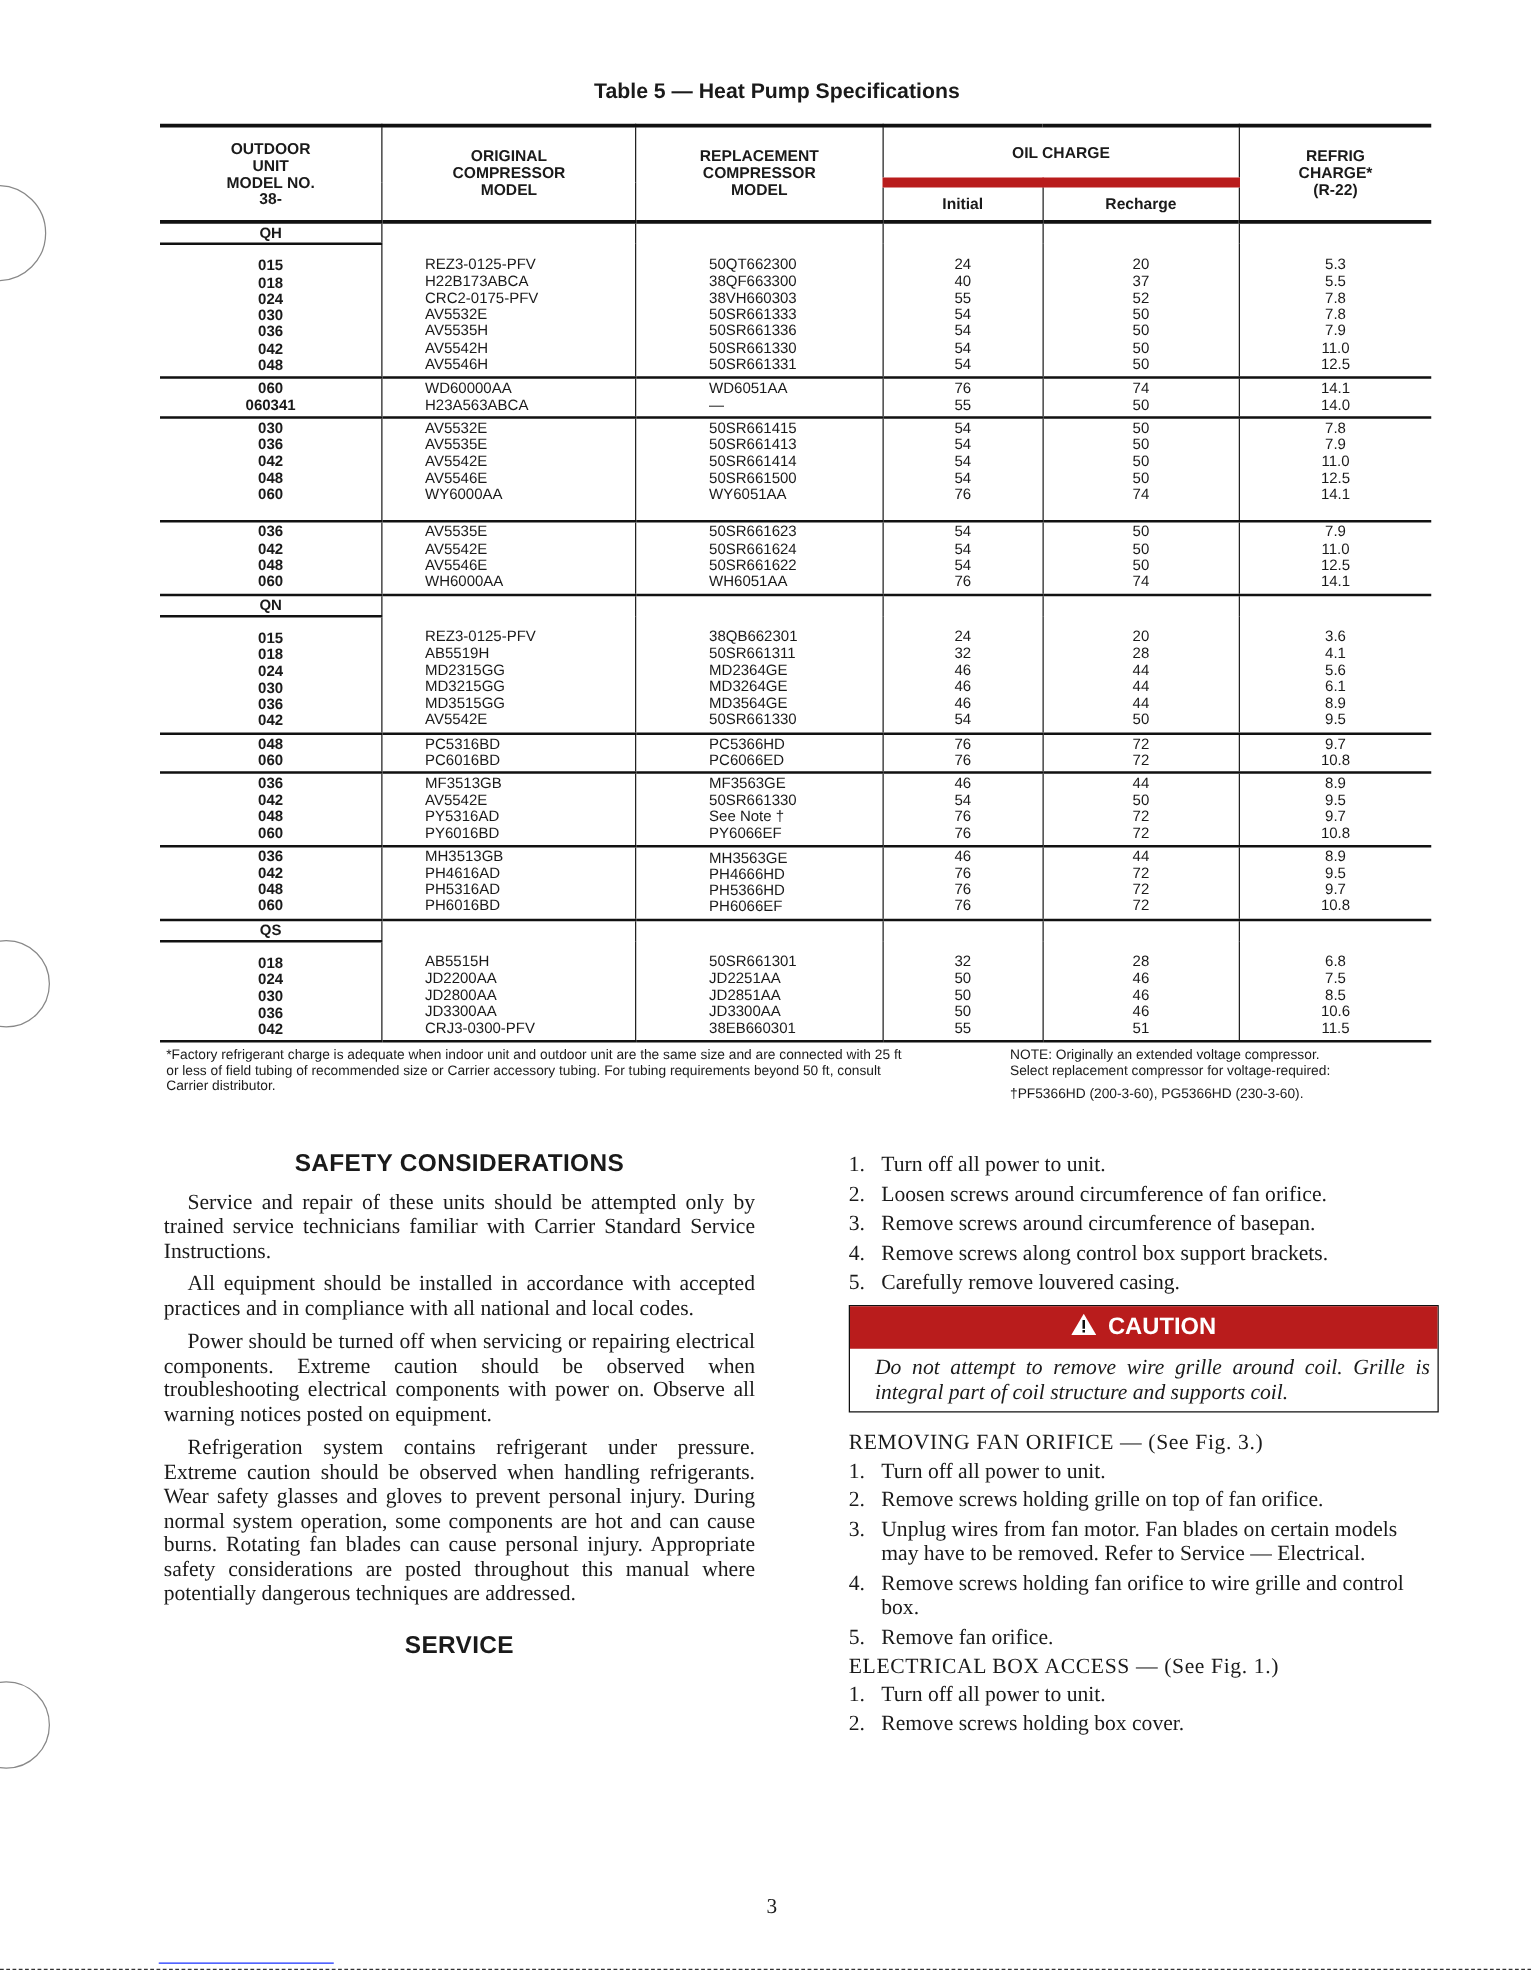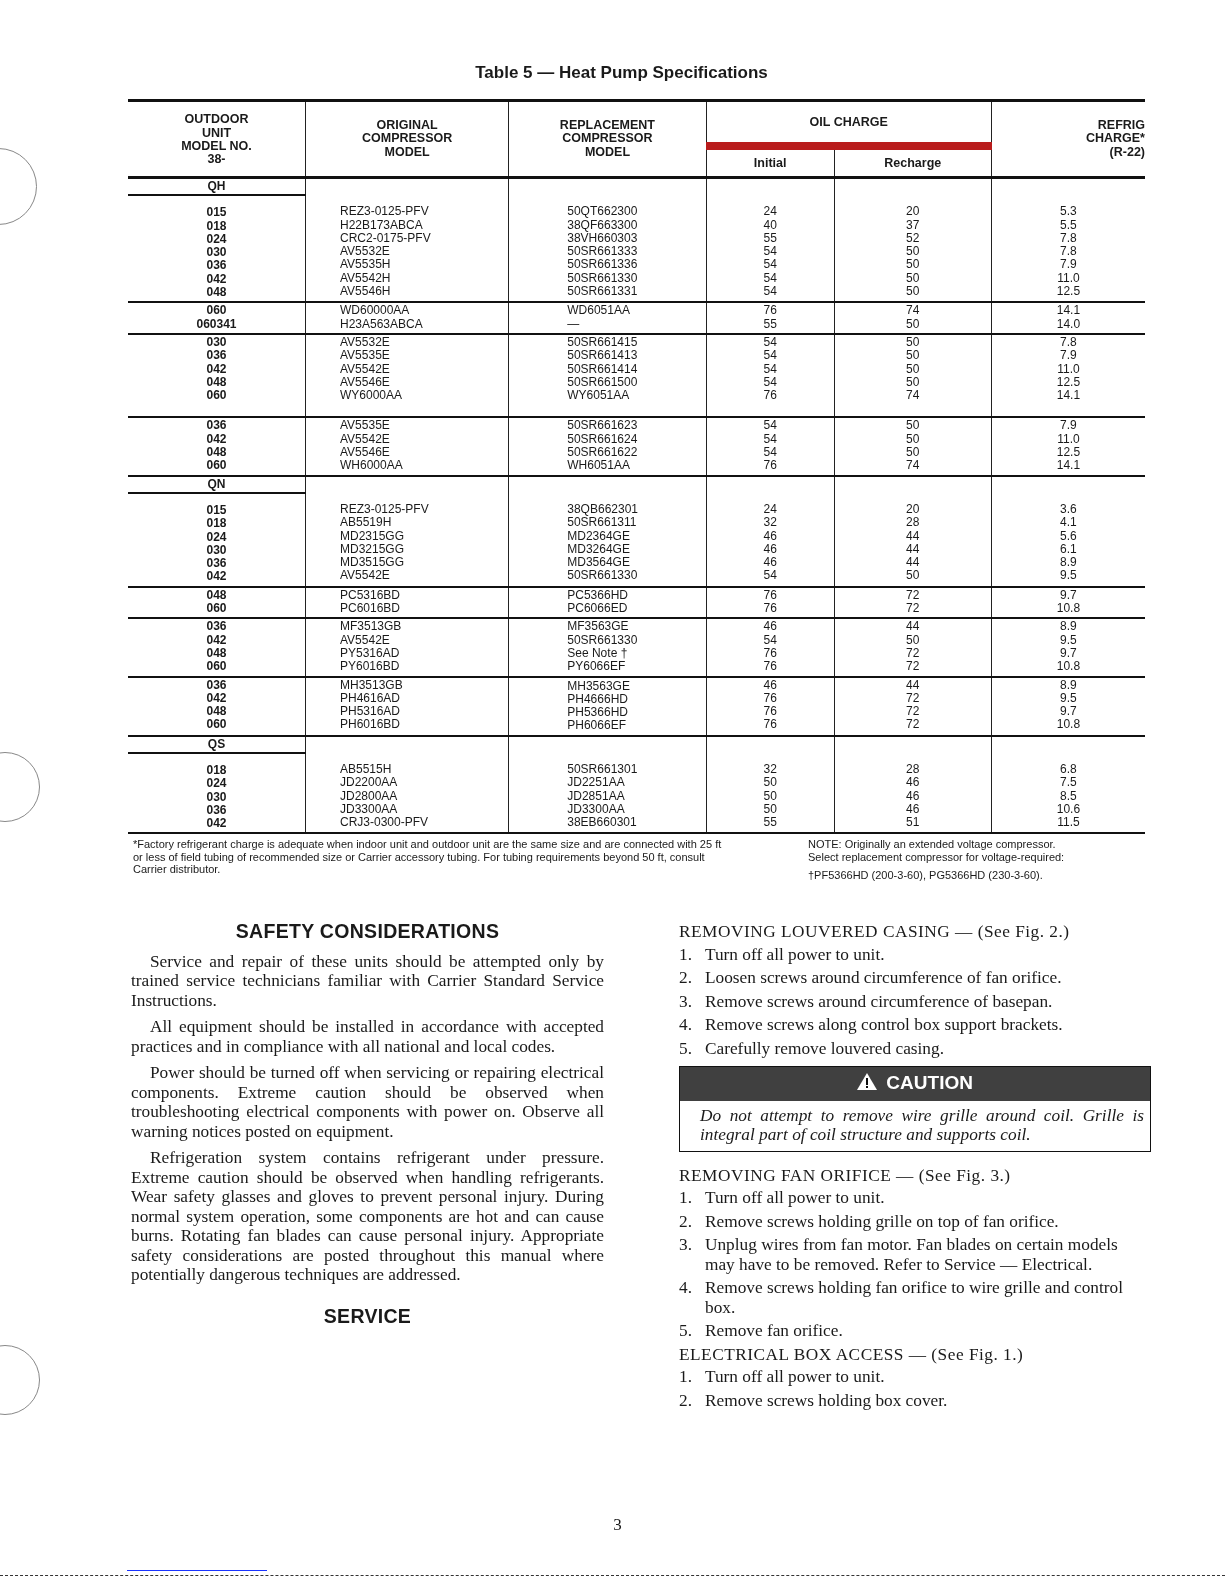--- a/index.html
+++ b/index.html
@@ -31,21 +31,21 @@
   .col-left { position:absolute; top:922px; left:131px; width:473px; font-family:"Liberation Serif", serif; font-size:17.3px; line-height:19.5px; text-align:justify; }
   .col-right { position:absolute; top:922px; left:679px; width:472px; font-family:"Liberation Serif", serif; font-size:17.3px; line-height:19.5px; }
   .sec-heading { font-family:"Liberation Sans", sans-serif; font-weight:bold; font-size:19.5px; text-align:center; margin:0 0 10px 0; letter-spacing:0.3px; }
   .para { margin:0 0 7px 0; text-indent:19px; }
   .cabinet-lead { font-family:"Liberation Sans", sans-serif; font-weight:bold; font-size:18px; }
   .proc-title { margin:0 0 3px 0; letter-spacing:0.5px; }
   .steps { margin:0 0 4px 0; padding:0; list-style:none; }
   .steps li { display:flex; margin-bottom:4px; }
   .steps .num { width:26px; flex:none; }
   .caution-box { border:1.5px solid #111; margin:8px 0 14px 0; }
-  .caution-head { background:#404040; color:#fff; text-align:center; font-family:"Liberation Sans", sans-serif; font-weight:bold; font-size:19px; padding:6px 0 8px 0; }
+  .caution-head { background:#b91c1c; color:#fff; text-align:center; font-family:"Liberation Sans", sans-serif; font-weight:bold; font-size:19px; padding:6px 0 8px 0; }
   .caution-body { padding:5px 6px 6px 20px; text-align:justify;font-style:italic; }
   #page-number { position:absolute; top:1515px; left:0; width:1225px; text-align:center; font-family:"Liberation Serif", serif; font-size:17px; padding-left:10px; box-sizing:border-box; }
   #bottom-rule { position:absolute; top:1575px; left:0; width:1225px; border-top:1.5px dashed #333; }
   #blue-link-line { position:absolute; top:1570px; left:127px; width:140px; border-top:1px solid #1a33ff; }
   .scan-mark { position:absolute; border:1px solid #888; border-radius:50%; }
 </style>
 </head>
 <body>
 
 <div class="scan-mark" style="top:148px;left:-40px;width:75px;height:75px;"></div>
@@ -67,21 +67,21 @@
         <span class="row-line">ORIGINAL</span>
         <span class="row-line">COMPRESSOR</span>
         <span class="row-line">MODEL</span>
       </th>
       <th class="vline hdr-bottom" rowspan="2" style="width:197px;text-align:center;">
         <span class="row-line">REPLACEMENT</span>
         <span class="row-line">COMPRESSOR</span>
         <span class="row-line">MODEL</span>
       </th>
       <th class="vline" colspan="2" style="height:40px;text-align:center;border-bottom:8px solid #b91c1c;">OIL CHARGE</th>
-      <th class="vline hdr-bottom" rowspan="2" style="width:154px;text-align:right;">
+      <th class="vline hdr-bottom" rowspan="2" style="width:154px;text-align:center;">
         <span class="row-line">REFRIG</span>
         <span class="row-line">CHARGE*</span>
         <span class="row-line">(R-22)</span>
       </th>
     </tr>
     <tr>
       <th class="vline hdr-bottom c-init" style="height:26px;">Initial</th>
       <th class="vline hdr-bottom c-rech">Recharge</th>
     </tr>
   </thead>
@@ -491,21 +491,20 @@
 <div class="col-left">
   <h2 class="sec-heading">SAFETY CONSIDERATIONS</h2>
   <p class="para">Service and repair of these units should be attempted only by trained service technicians familiar with Carrier Standard Service Instructions.</p>
   <p class="para">All equipment should be installed in accordance with accepted practices and in compliance with all national and local codes.</p>
   <p class="para">Power should be turned off when servicing or repairing electrical components. Extreme caution should be observed when troubleshooting electrical components with power on. Observe all warning notices posted on equipment.</p>
   <p class="para">Refrigeration system contains refrigerant under pressure. Extreme caution should be observed when handling refrigerants. Wear safety glasses and gloves to prevent personal injury. During normal system operation, some components are hot and can cause burns. Rotating fan blades can cause personal injury. Appropriate safety considerations are posted throughout this manual where potentially dangerous techniques are addressed.</p>
   <h2 class="sec-heading" style="margin-top:22px;">SERVICE</h2>
 </div>
 
 <div class="col-right">
-  <div class="proc-title">REMOVING LOUVERED CASING — (See Fig. 2.)</div>
   <ul class="steps" id="steps-louvered">
       <li>
         <span class="num">1.</span>
         <span>Turn off all power to unit.</span>
       </li>
       <li>
         <span class="num">2.</span>
         <span>Loosen screws around circumference of fan orifice.</span>
       </li>
       <li>

